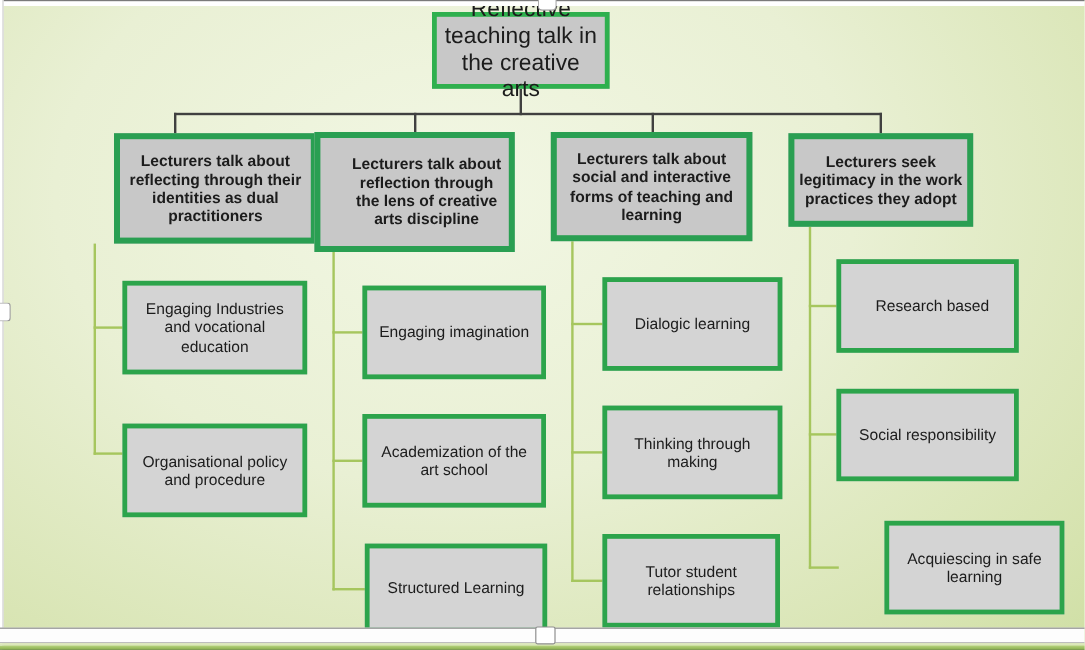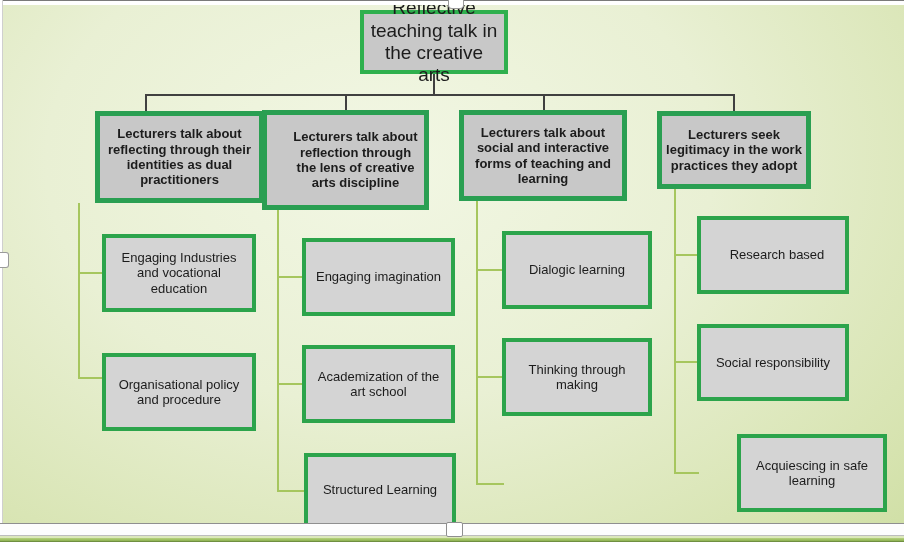--- a/index.html
+++ b/index.html
@@ -121,20 +121,21 @@
 
   <div class="node" id="n-c1a">Engaging Industries and vocational education</div>
   <div class="node" id="n-c1b">Organisational policy and procedure</div>
 
   <div class="node" id="n-c2a">Engaging imagination</div>
   <div class="node" id="n-c2c">Structured Learning</div>
   <div class="node" id="n-c2b">Academization of the art school</div>
 
   <div class="node" id="n-c3a">Dialogic learning</div>
   <div class="node" id="n-c3b">Thinking through making</div>
+  <div class="node" id="n-c3c">Tutor student relationships</div>
 
   <div class="node" id="n-c4a">Research based</div>
   <div class="node" id="n-c4b">Social responsibility</div>
   <div class="node" id="n-c4c">Acquiescing in safe learning</div>
 
   <div class="top-band"></div>
   <div class="top-handle"></div>
   <div class="left-strip"></div>
   <div class="left-handle"></div>
   <div class="bottom-track"></div>

